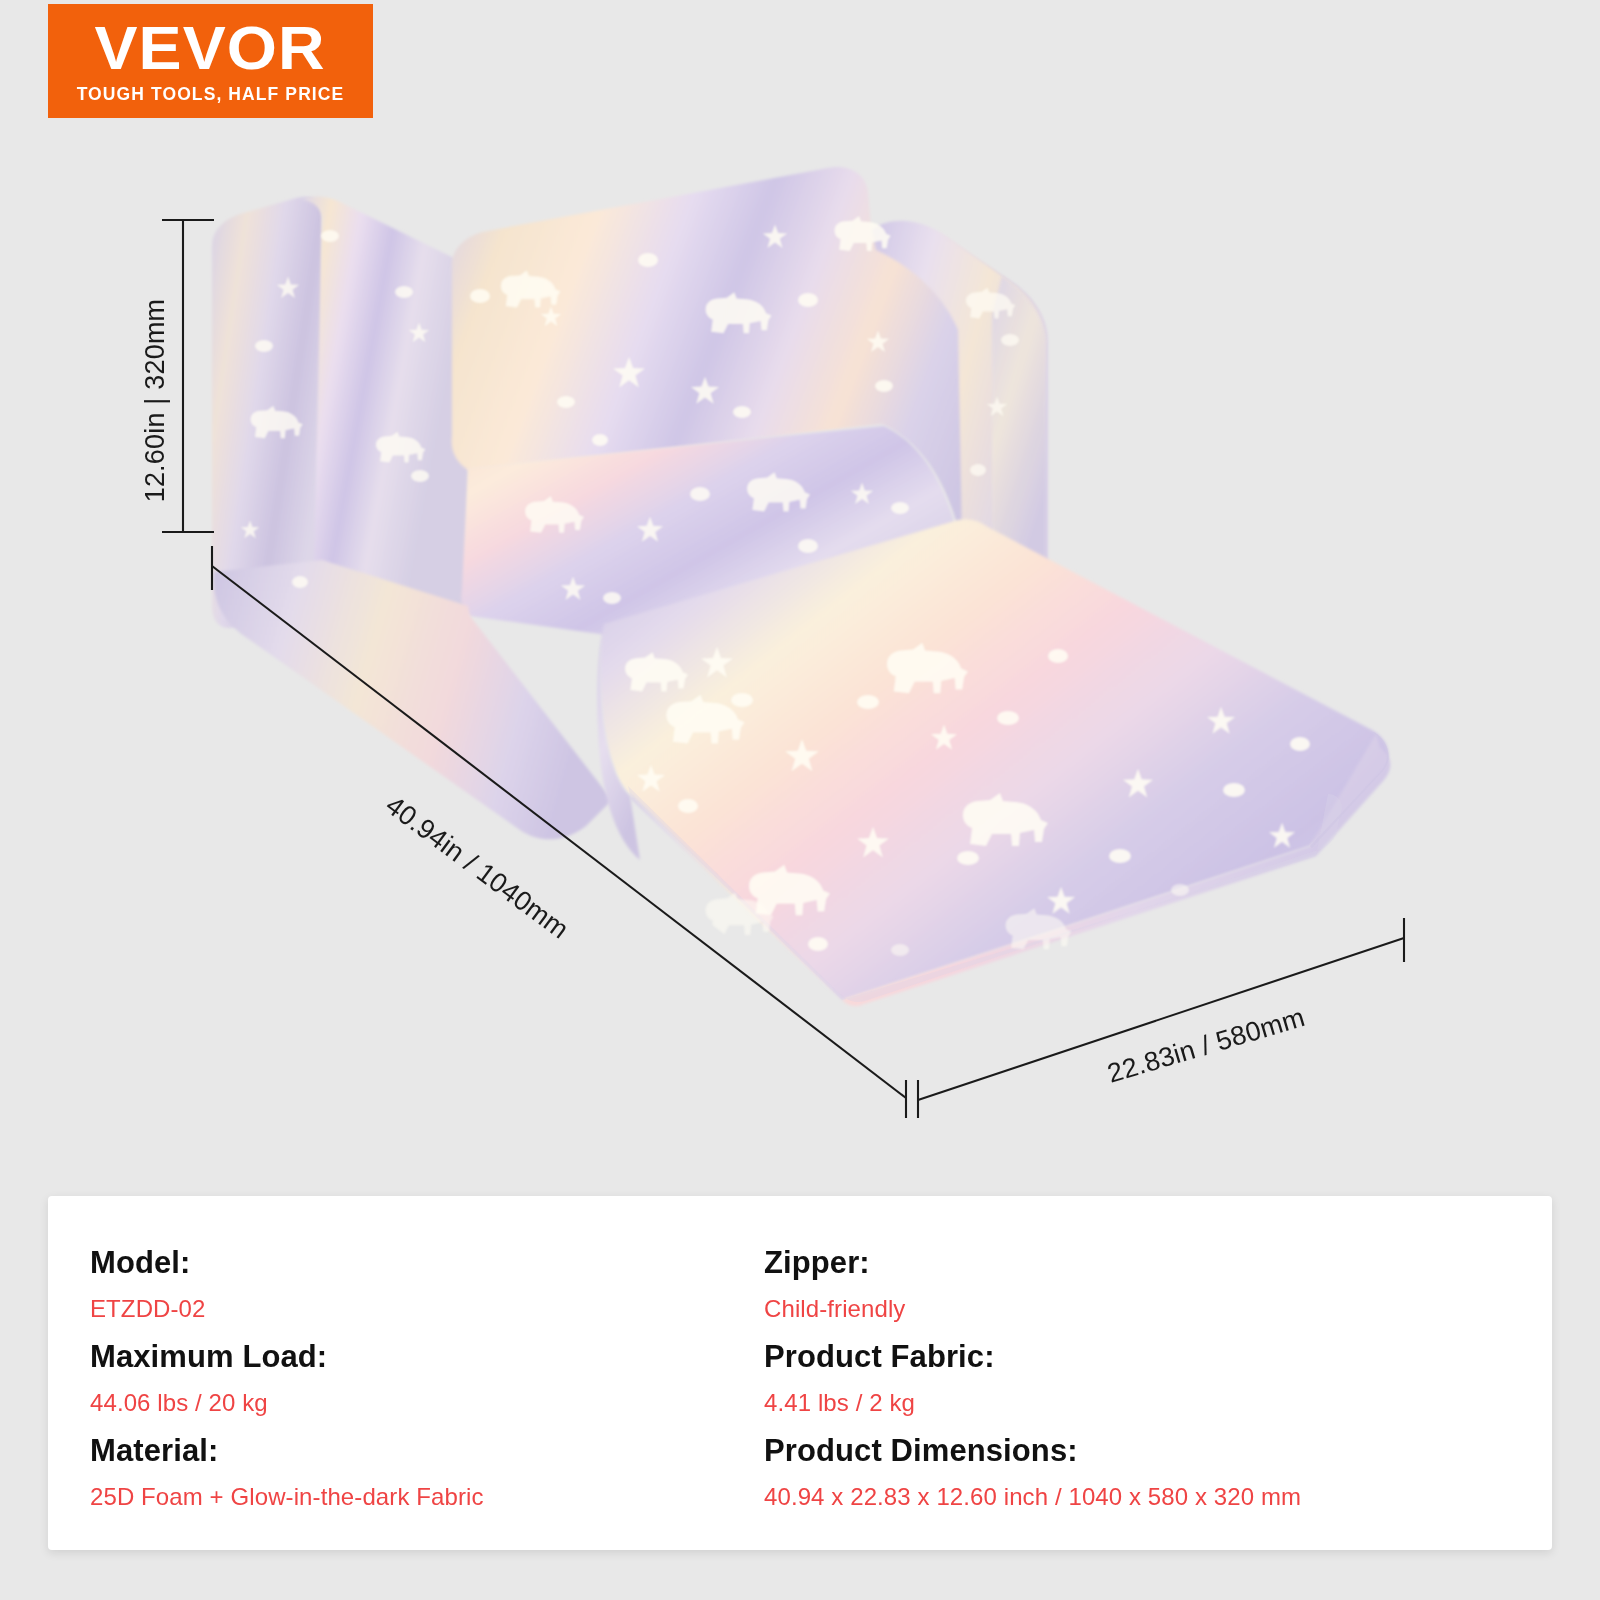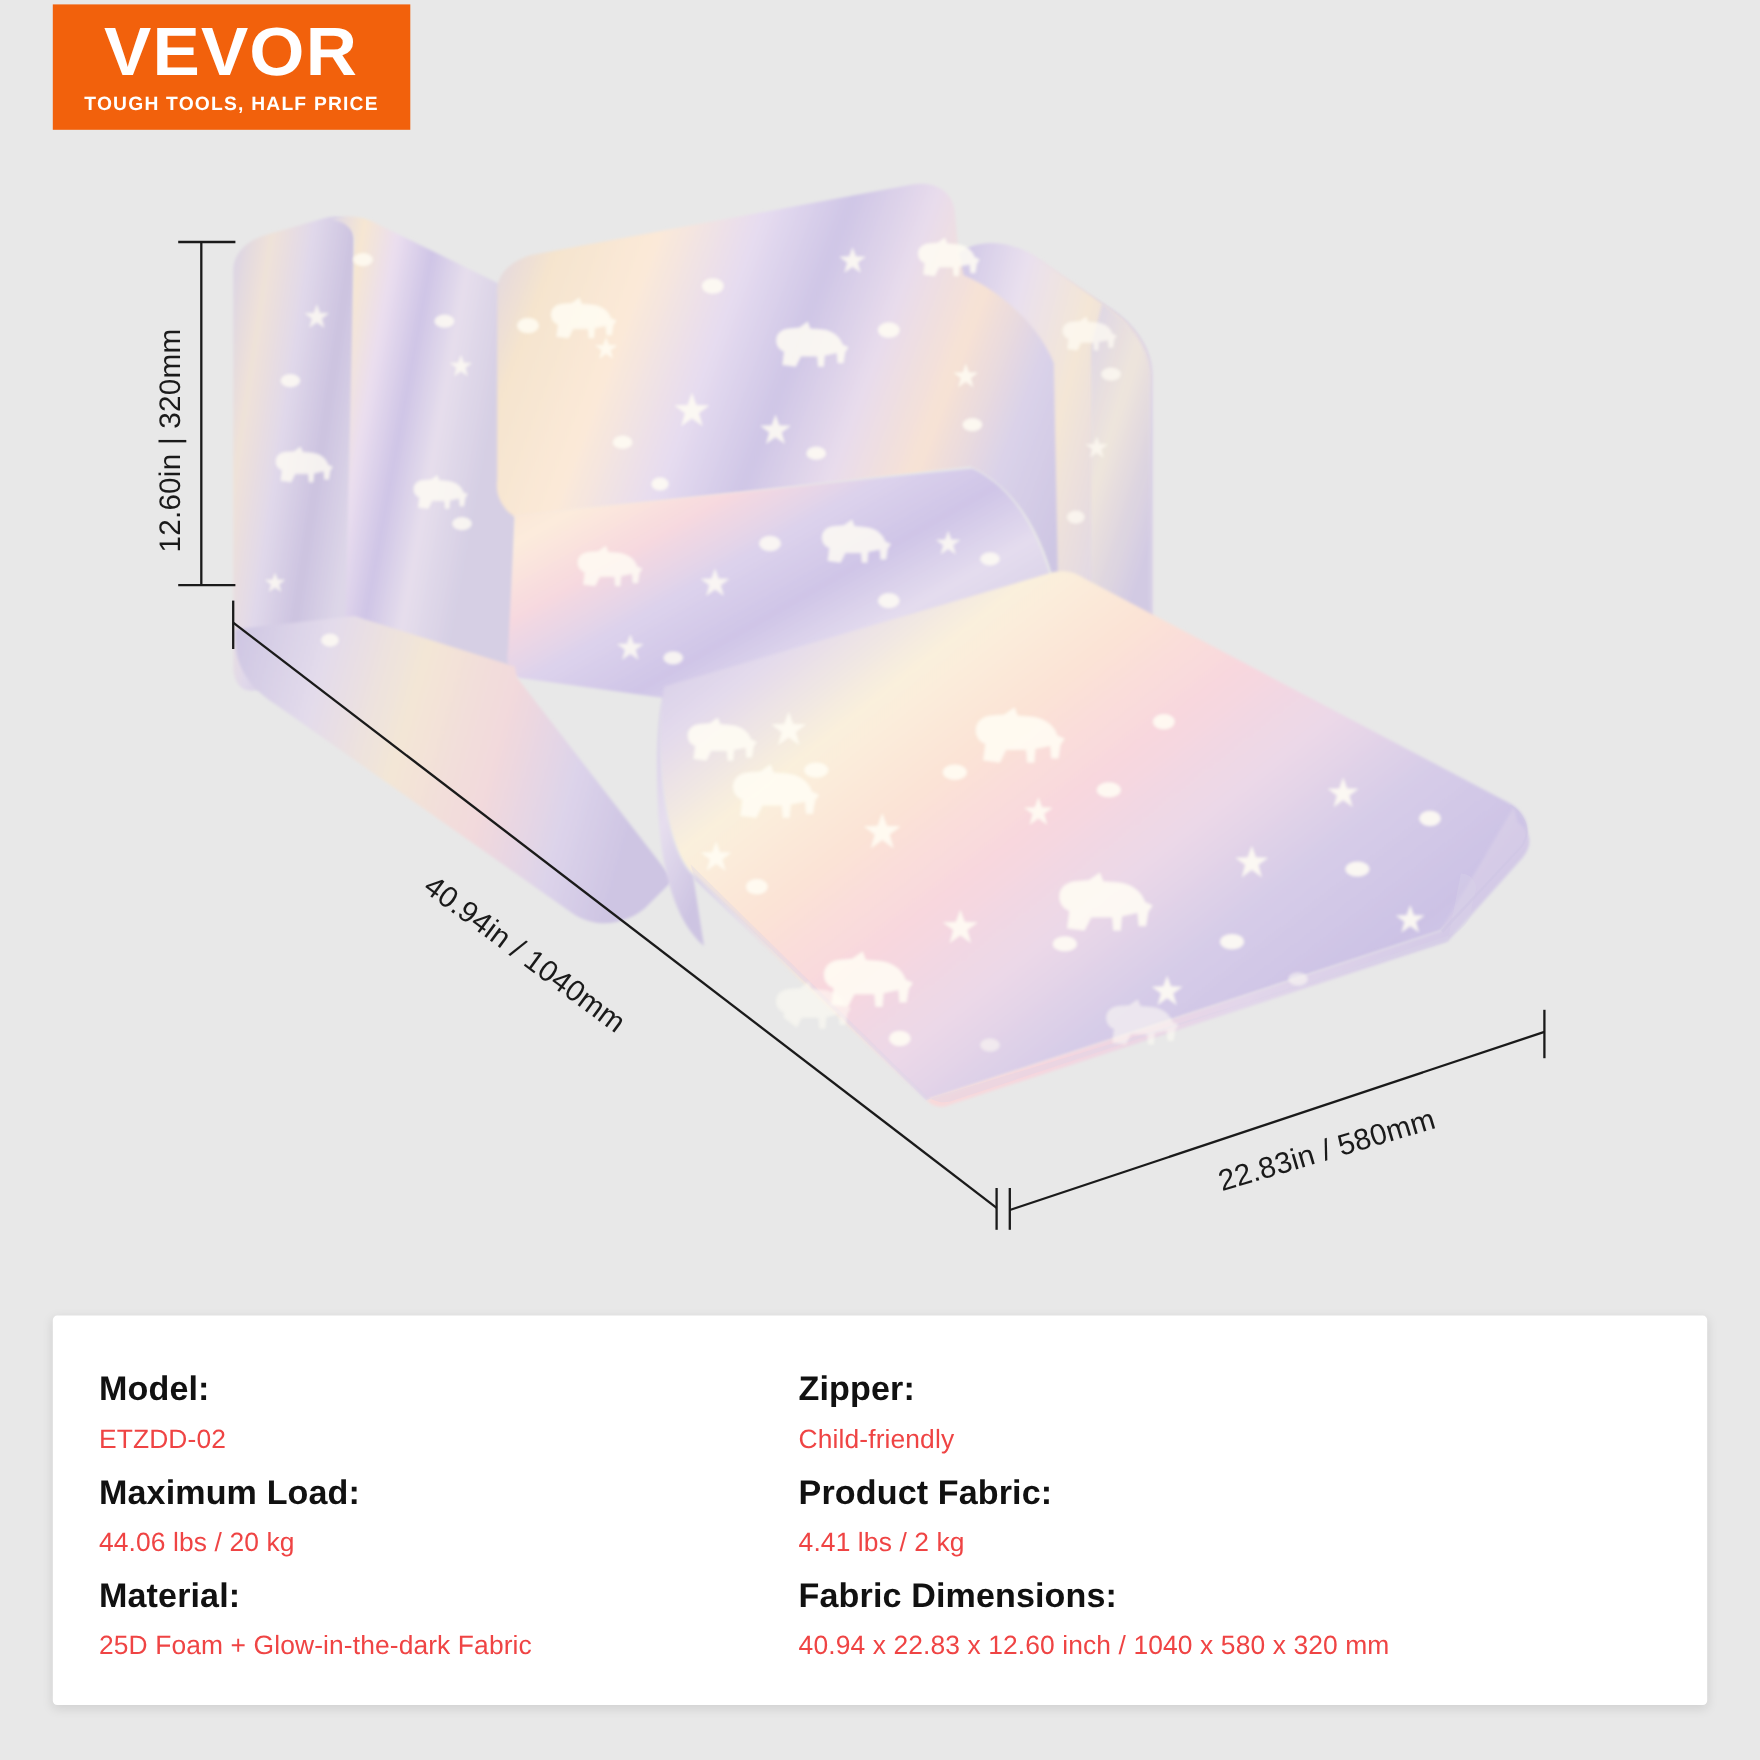--- a/index.html
+++ b/index.html
@@ -46,21 +46,21 @@
 
   
   #spec{
     position:absolute;left:48px;top:1196px;width:1504px;height:354px;
     background:#fff;border-radius:4px;
     box-shadow:0 3px 10px rgba(0,0,0,.10);
     box-sizing:border-box;padding:44px 0 0 0;
   }
   .col{position:absolute;top:44px;}
   #col-left{left:42px;}
-  #col-right{left:678px;}
+  #col-right{left:716px;}
   .spec-row{margin-bottom:2px;}
   .spec-key{
     color:#111;font-weight:bold;font-size:31px;line-height:45px;
     letter-spacing:.1px;
   }
   .spec-val{
     color:#ef4444;font-size:24px;line-height:47px;
     letter-spacing:.1px;white-space:nowrap;
   }
 </style>
@@ -375,19 +375,19 @@
     <div class="col" id="col-right">
       <div class="spec-row">
         <div class="spec-key">Zipper:</div>
         <div class="spec-val">Child-friendly</div>
       </div>
       <div class="spec-row">
         <div class="spec-key">Product Fabric:</div>
         <div class="spec-val">4.41 lbs / 2 kg</div>
       </div>
       <div class="spec-row">
-        <div class="spec-key">Fabric Dimensions:</div>
+        <div class="spec-key">Product Dimensions:</div>
         <div class="spec-val">40.94 x 22.83 x 12.60 inch  / 1040 x 580 x 320 mm</div>
       </div>
     </div>
   </div>
 
 </div>
 
 </body></html>

